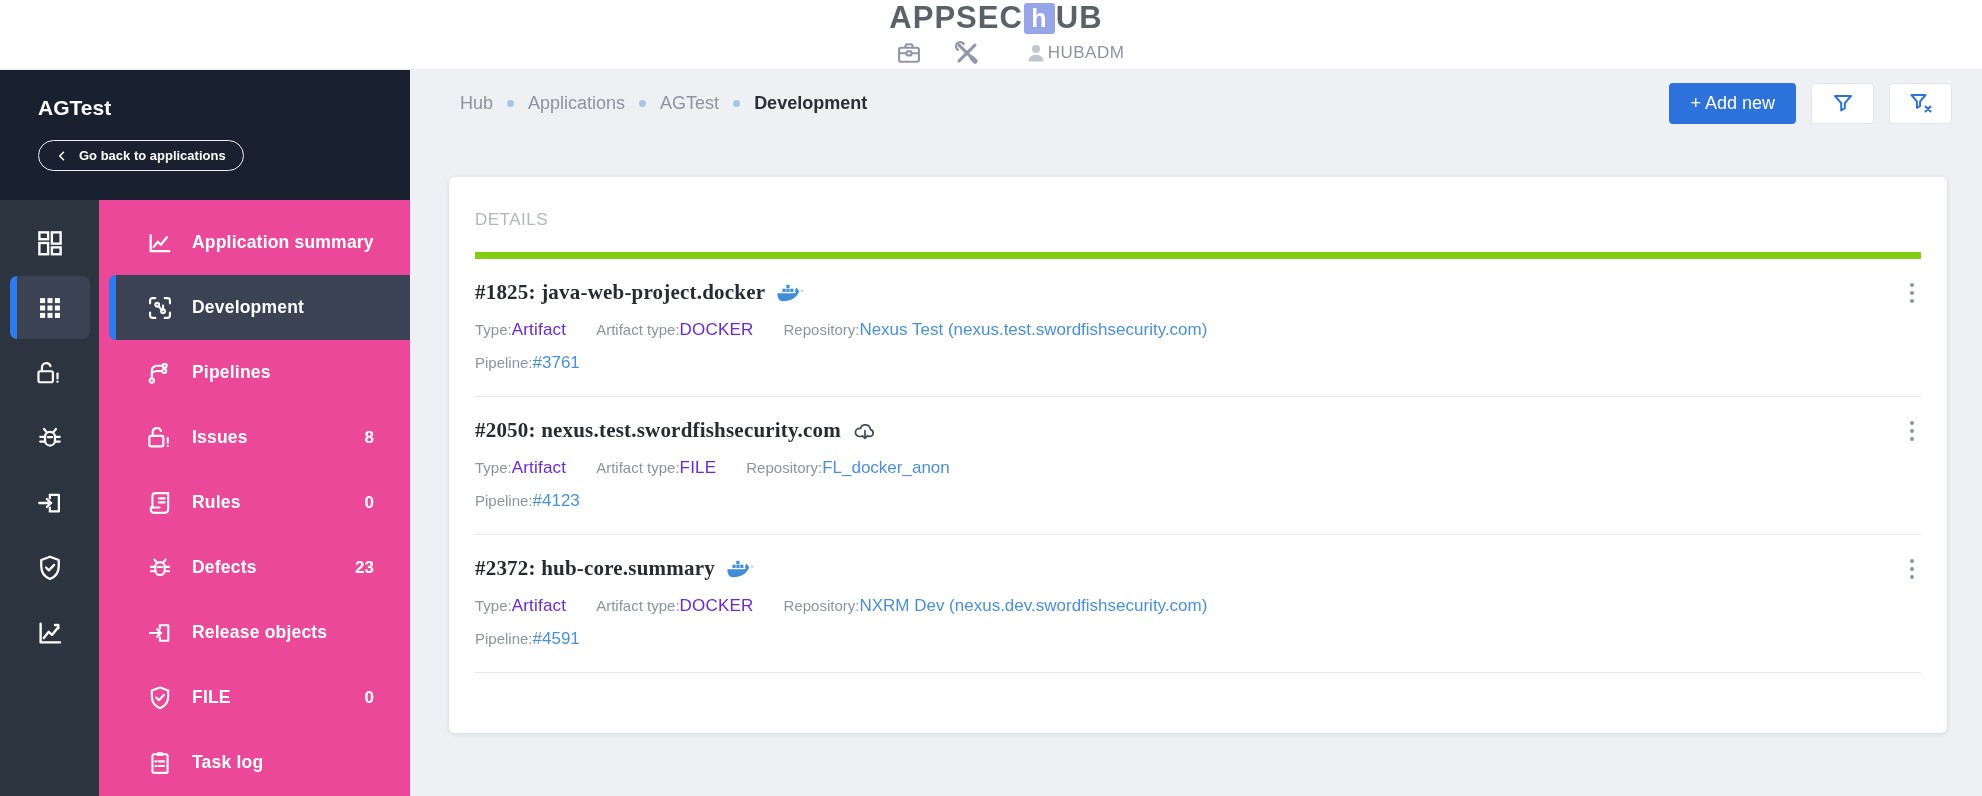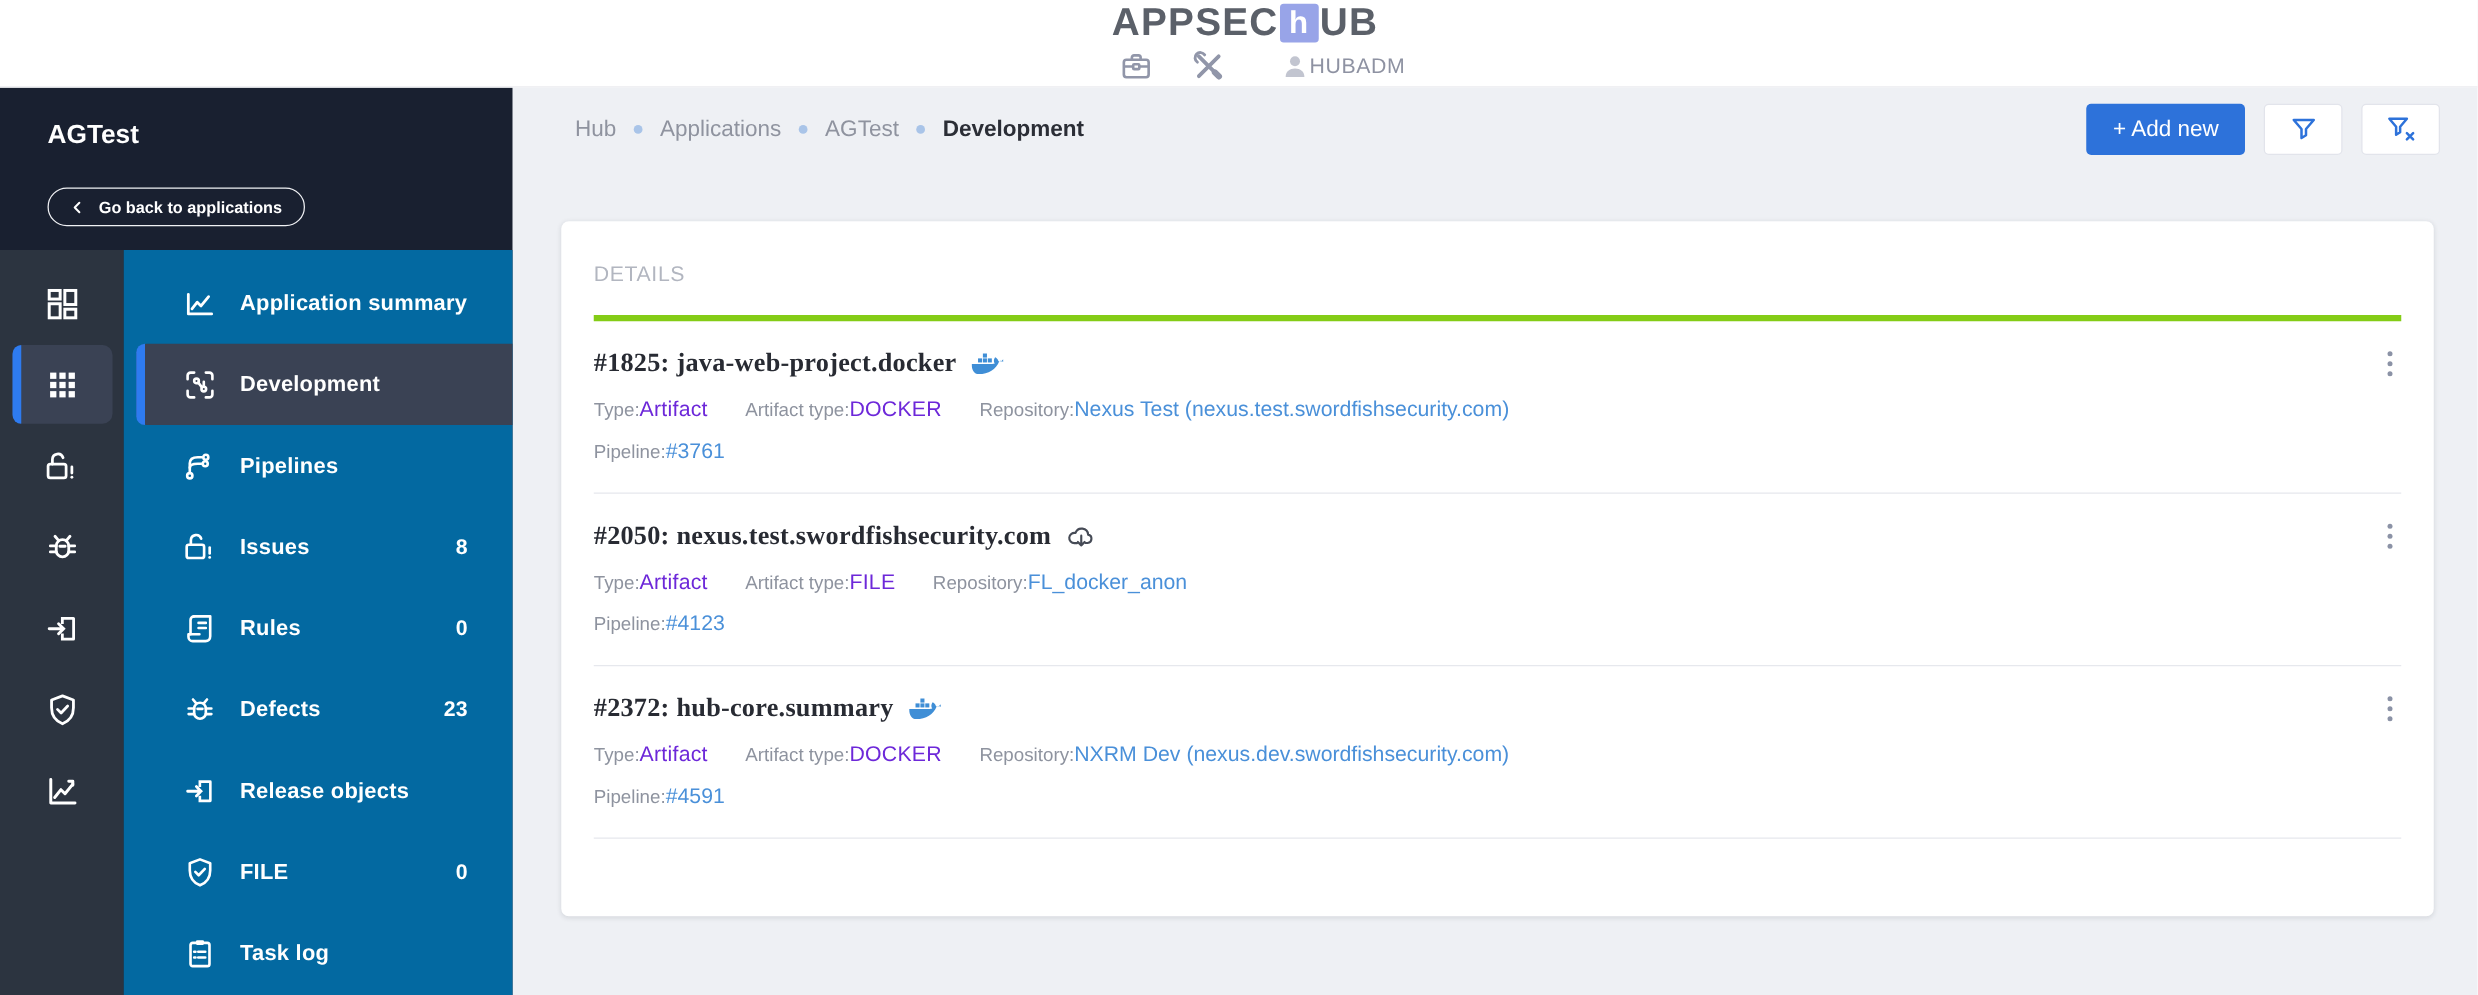--- a/index.html
+++ b/index.html
@@ -27,34 +27,34 @@
   .topbar-right { display:flex; align-items:center; }
   .icon-btn { width:34px; height:34px; display:flex; align-items:center; justify-content:center;
               margin-left:24px; cursor:pointer; }
   .user-chip { display:flex; align-items:center; margin-left:40px; cursor:pointer;
                color:#8e92a2; font-size:17px; letter-spacing:.5px; }
   
   .sidebar { position:absolute; top:70px; left:0; width:410px; height:726px;
              background:#192030; }
   .app-header { height:130px; padding:26px 0 0 38px; }
   .app-name { color:#ffffff; font-size:21px; font-weight:bold; }
-  .back-btn { margin-top:30px; display:inline-flex; align-items:center; gap:11px;
+  .back-btn { margin-top:20px; display:inline-flex; align-items:center; gap:11px;
               height:31px; padding:0 17px; border:1px solid #f0f1f4; border-radius:16px;
               background:transparent; color:#fff; font-size:13px; font-weight:bold;
               font-family:"Liberation Sans",sans-serif; cursor:pointer; }
   .sidebar-body { position:absolute; top:130px; left:0; right:0; bottom:0; display:flex; }
   .rail { width:99px; background:#2c3440; padding-top:10px; display:flex; flex-direction:column; }
   .rail-item { position:relative; height:65px; display:flex; align-items:center;
                justify-content:center; cursor:pointer; }
   .rail-item svg { position:relative; z-index:2; }
   .rail-item.selected::before { content:""; position:absolute; left:10px; right:9px; top:1px;
                bottom:1px; background:#3a4254; border-radius:8px; }
   .rail-item.selected::after { content:""; position:absolute; left:10px; top:1px; bottom:1px;
                width:7px; background:#2e7bf0; border-radius:8px 0 0 8px; }
-  .nav { flex:1; background:#0369a1; padding-top:10px; display:flex; flex-direction:column;text-align:center; }
+  .nav { flex:1; background:#ec4899; padding-top:10px; display:flex; flex-direction:column;text-align:center; }
   .nav-item { position:relative; height:65px; display:flex; align-items:center;
               padding-left:46px; cursor:pointer; color:#fff; }
   .nav-item .nicon { width:30px; height:30px; margin-right:17px; display:flex;
                      align-items:center; justify-content:center; flex:none; }
   .nav-item .nlabel { font-size:17.5px; font-weight:bold; letter-spacing:.2px; white-space:nowrap; }
   .nav-item .nbadge { margin-left:auto; margin-right:36px; font-size:17px; font-weight:bold; }
   .nav-item.selected { background:#3a4254; border-radius:8px 0 0 8px; margin-left:10px;
                        padding-left:36px; }
   .nav-item.selected::before { content:""; position:absolute; left:0; top:0; bottom:0;
                        width:7px; background:#2e7bf0; border-radius:8px 0 0 8px; }
@@ -69,21 +69,21 @@
   .toolbar-actions { display:flex; align-items:center; gap:15px; }
   .btn-add { height:41px; padding:0 21px; background:#2d72da; color:#fff; border:none;
              border-radius:4px; font-size:18px; font-family:"Liberation Sans",sans-serif;
              cursor:pointer; }
   .btn-filter { width:63px; height:41px; background:#fff; border:1px solid #e2e4eb;
              border-radius:4px; display:flex; align-items:center; justify-content:center;
              cursor:pointer; }
   .card { margin:41px 35px 0 39px; background:#fff; border-radius:6px; height:556px;
           box-shadow:0 1px 4px rgba(25,32,48,.12); padding:0 26px; }
   .panel-title { padding-top:33px; padding-bottom:22px; font-size:17px; color:#b2b6c0;
-          letter-spacing:.5px; border-bottom:5px solid #84cc16; }
+          letter-spacing:.5px; border-bottom:7px solid #84cc16; }
   .entry { position:relative; padding:21px 0 23px; border-bottom:1px solid #e6e8ed; }
   .entry-title-row { display:flex; align-items:center; gap:12px; }
   .entry-title { font-size:21px; font-weight:bold; color:#282b33; letter-spacing:.2px;font-family:Liberation Serif, serif; }
   .meta-row { margin-top:15px; display:flex; align-items:baseline; gap:30px; }
   .meta-pair { display:flex; align-items:baseline; gap:0; }
   .meta-label { font-size:15px; color:#8e939f; }
   .meta-value { font-size:17px; color:#6d28d9; letter-spacing:.2px; }
   .meta-link { font-size:17px; color:#4a90d9; cursor:pointer; }
   .pipeline-row { margin-top:13px; }
   .kebab { position:absolute; right:-6px; top:16px; width:30px; height:36px; cursor:pointer;

